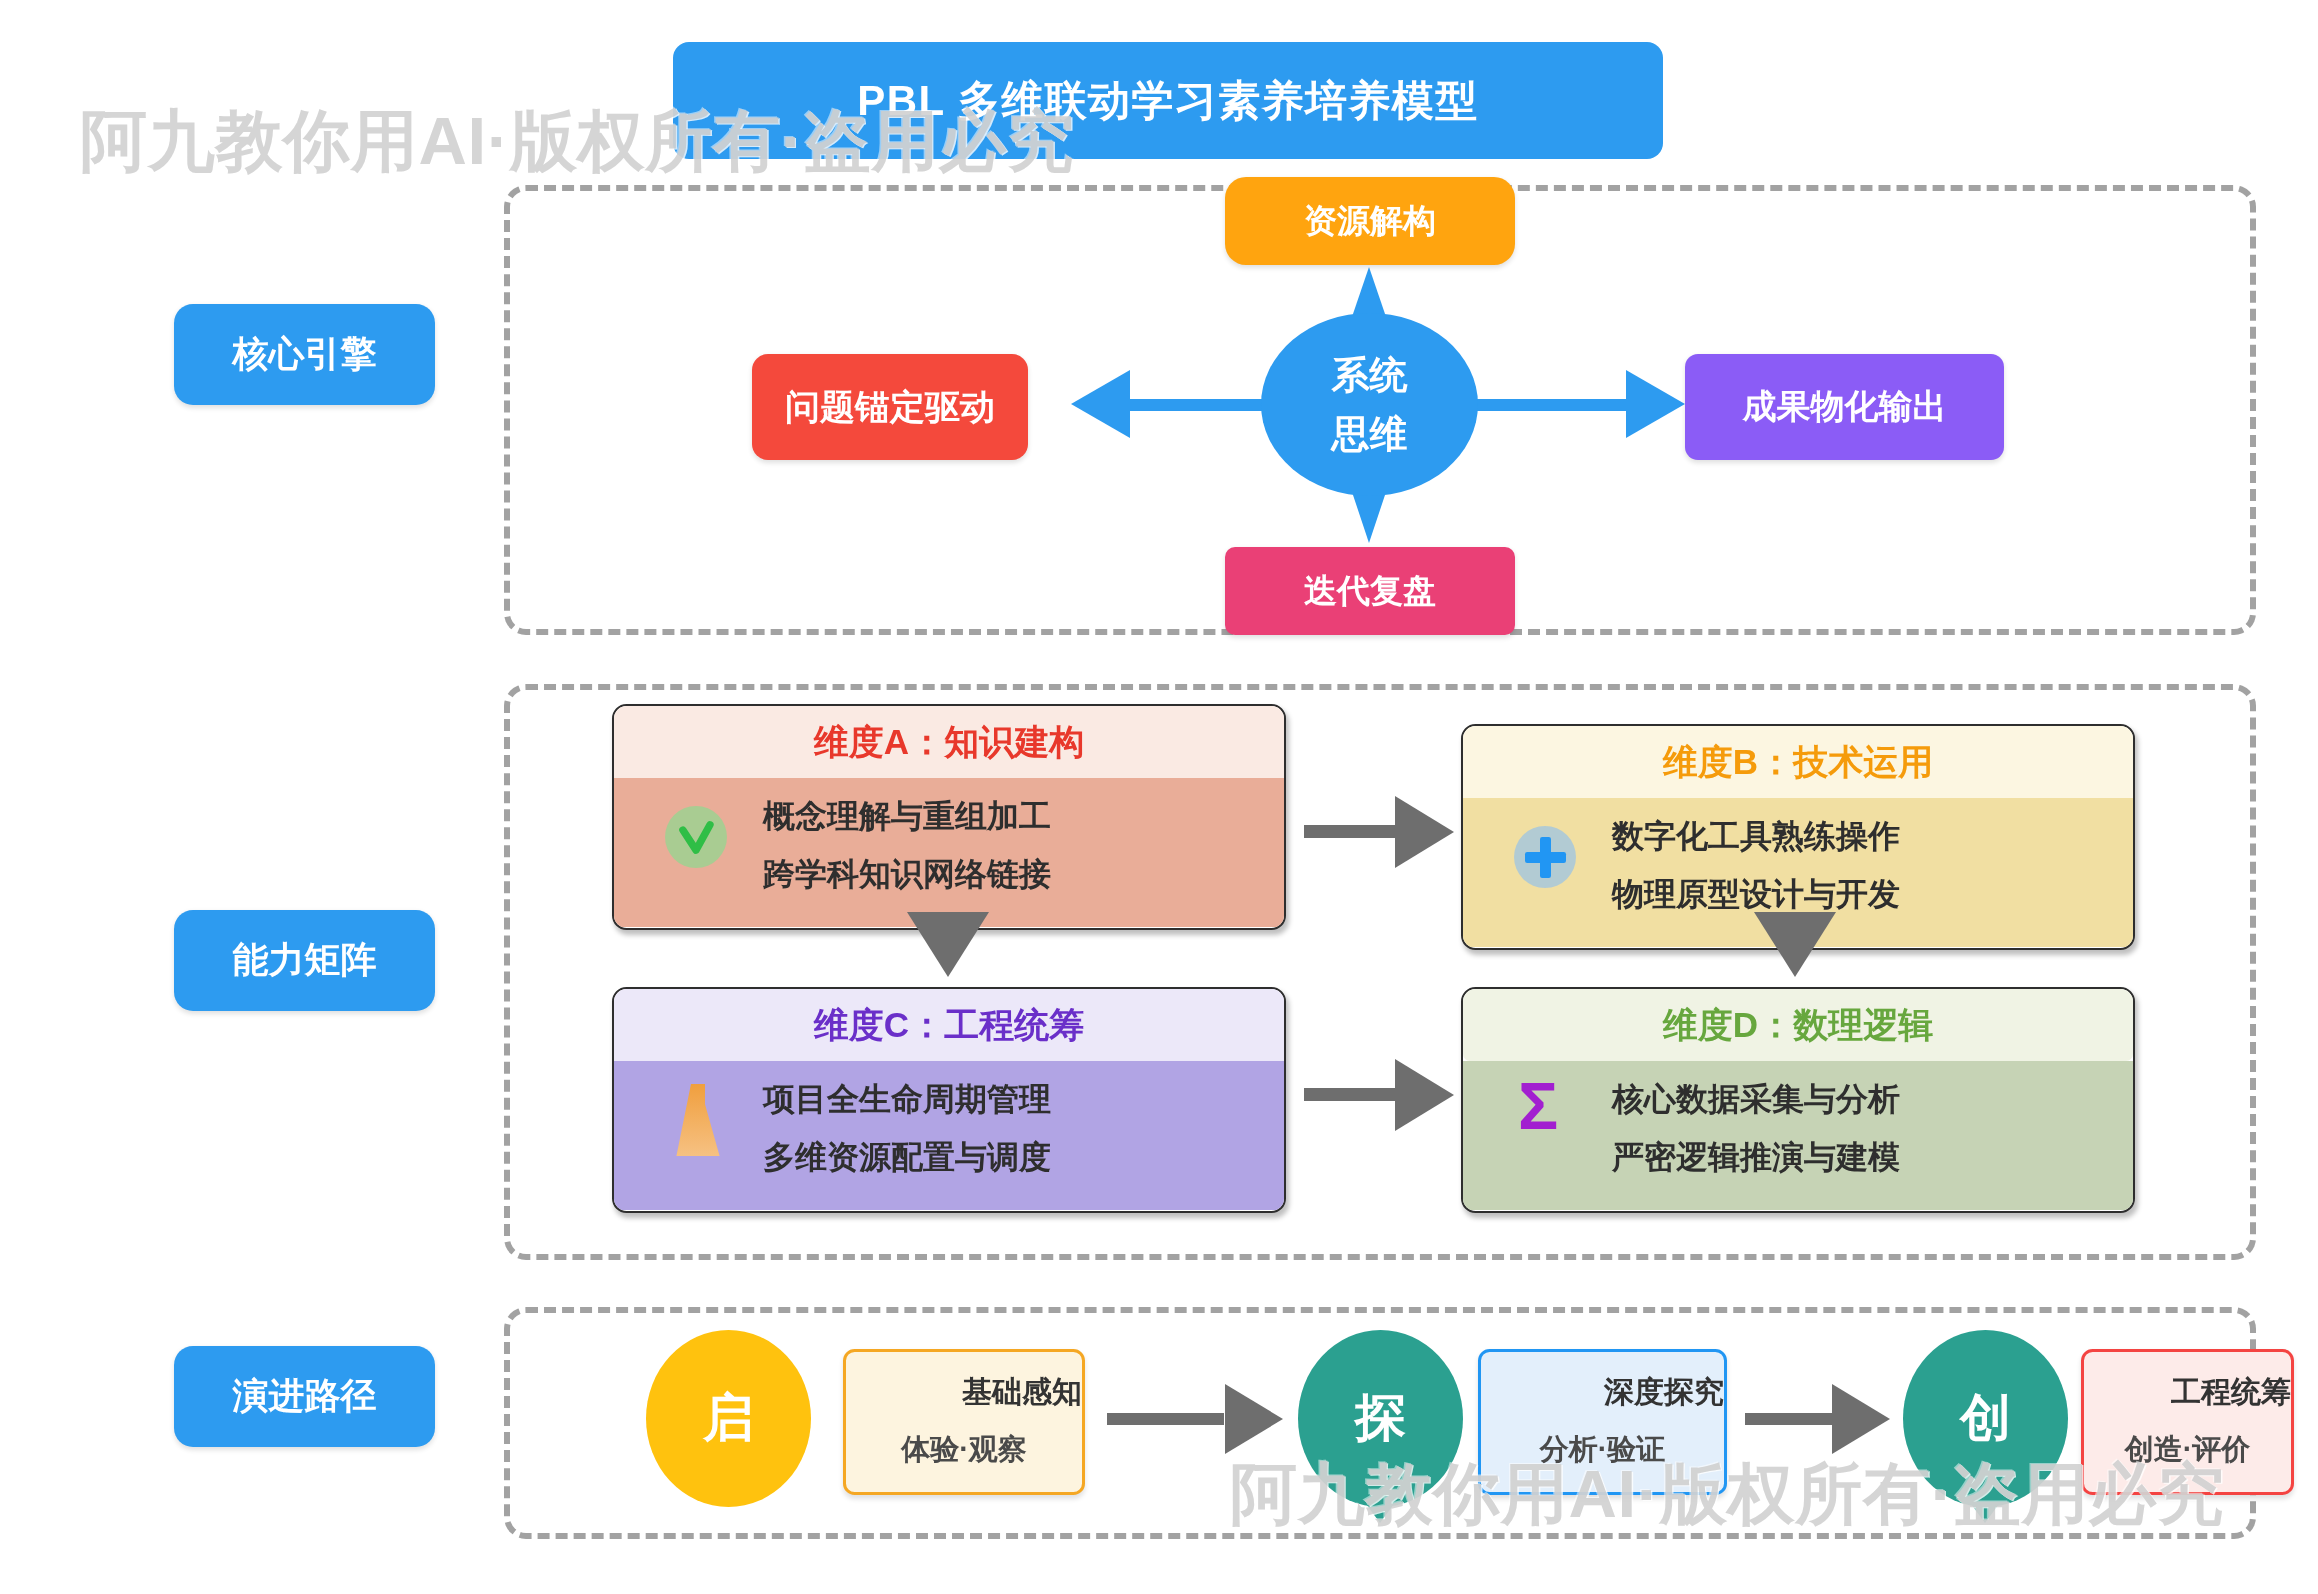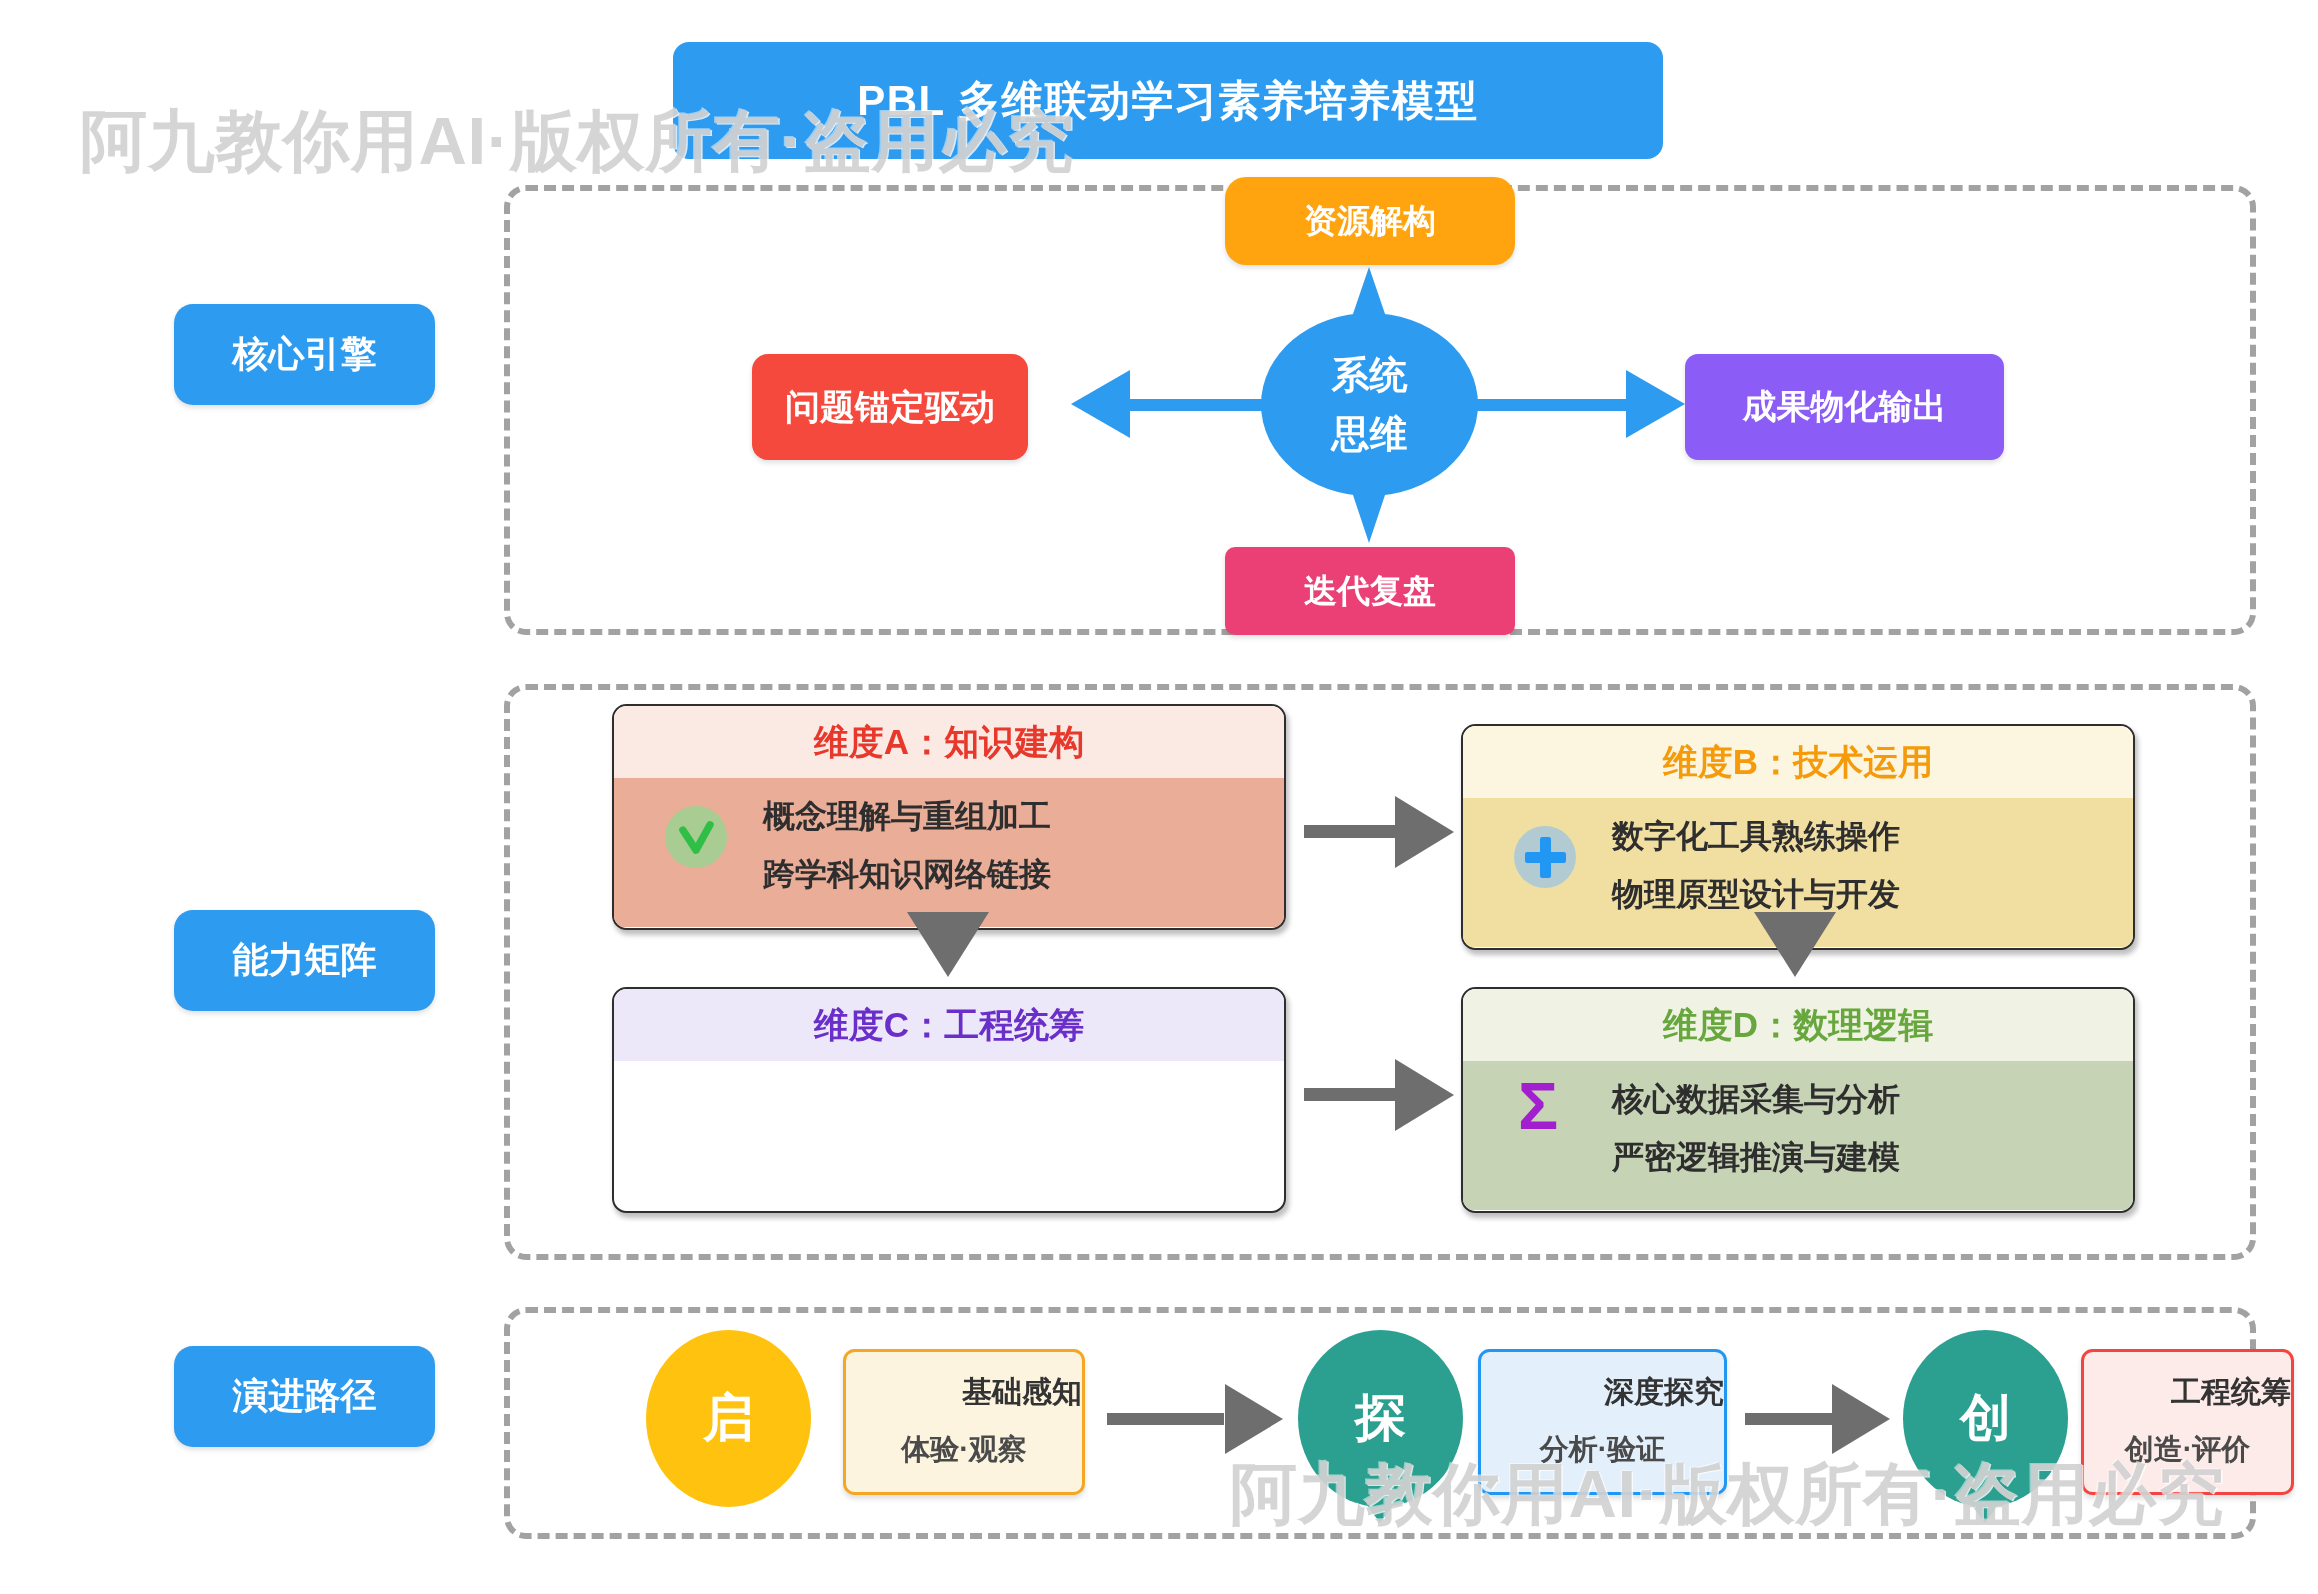--- a/index.html
+++ b/index.html
@@ -62,21 +62,21 @@
   .card-c{left:612px;top:987px;}
   .card-d{left:1461px;top:987px;}
   .card-head{position:absolute;left:0;top:0;width:100%;height:72px;font-size:35px;font-weight:800;}
   .card-body{position:absolute;left:0;top:72px;width:100%;height:149px;}
   .card-line{position:absolute;left:149px;font-size:32px;font-weight:700;color:#2e2e2e;white-space:nowrap;}
   .line-1{top:17.4px;}
   .line-2{top:75px;}
   .a-head{background:#FAEAE3;color:#E8382B;}   .a-body{background:#E9AD98;}
   .b-head{background:#FCF6E1;color:#F59B0B;}   .b-body{background:#F1DFA2;}
   .c-head{background:#ECE8F9;color:#6A2FC9;}   .c-body{background:#B1A4E4;}
-  .d-head{background:#F0F3E4;color:#67A73E;}   .d-body{background:#C6D3B5;}
+  .d-head{background:#F0F3E4;color:#67A73E;border-radius:7px;}   .d-body{background:#C6D3B5;}
 
   .icon-circle{position:absolute;left:51px;top:27.5px;width:62px;height:62px;border-radius:50%;}
   .check-bg{background:#A9CC92;}
   .plus-bg{background:#B2CBD3;}
   .plus-bar{position:absolute;background:#2196F3;border-radius:2.2px;}
   .plus-h{left:11px;top:26px;width:41px;height:11px;}
   .plus-v{left:26px;top:11px;width:11px;height:41px;}
   .flask{position:absolute;left:57px;top:23px;width:54px;height:72px;
     background:linear-gradient(#F09F3E,#F6C182);
     clip-path:polygon(37% 0,63% 0,63% 28%,90% 100%,10% 100%);}
@@ -166,20 +166,25 @@
       <div class="plus-bar plus-h"></div>
         <div class="plus-bar plus-v"></div>
     </div>
     <div class="card-line line-1">数字化工具熟练操作</div>
     <div class="card-line line-2">物理原型设计与开发</div>
   </div>
 </div>
 
 <div class="abs card card-c">
   <div class="card-head center c-head">维度C：工程统筹</div>
+  <div class="card-body c-body">
+    <div class="flask"></div>
+    <div class="card-line line-1">项目全生命周期管理</div>
+    <div class="card-line line-2">多维资源配置与调度</div>
+  </div>
 </div>
 
 <div class="abs card card-d">
   <div class="card-head center d-head">维度D：数理逻辑</div>
   <div class="card-body d-body">
     <div class="sigma">Σ</div>
     <div class="card-line line-1">核心数据采集与分析</div>
     <div class="card-line line-2">严密逻辑推演与建模</div>
   </div>
 </div>

